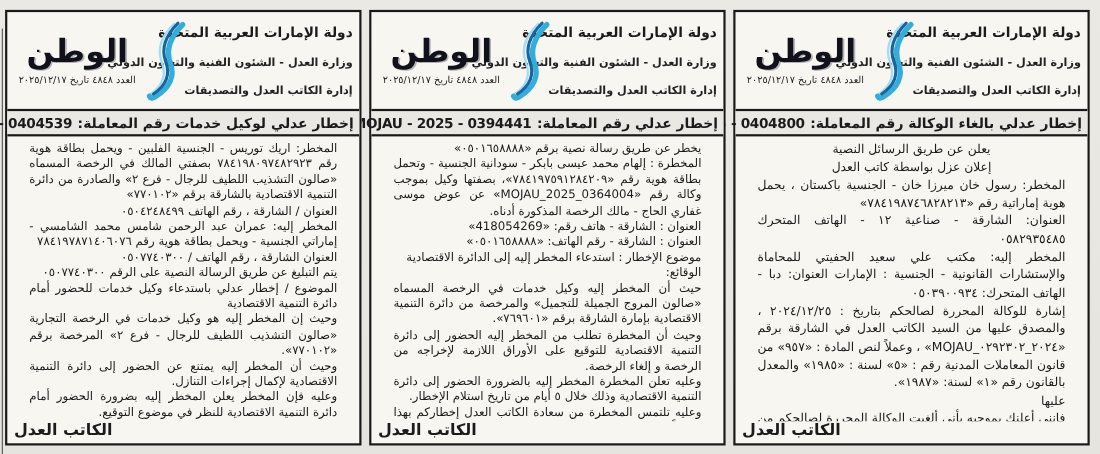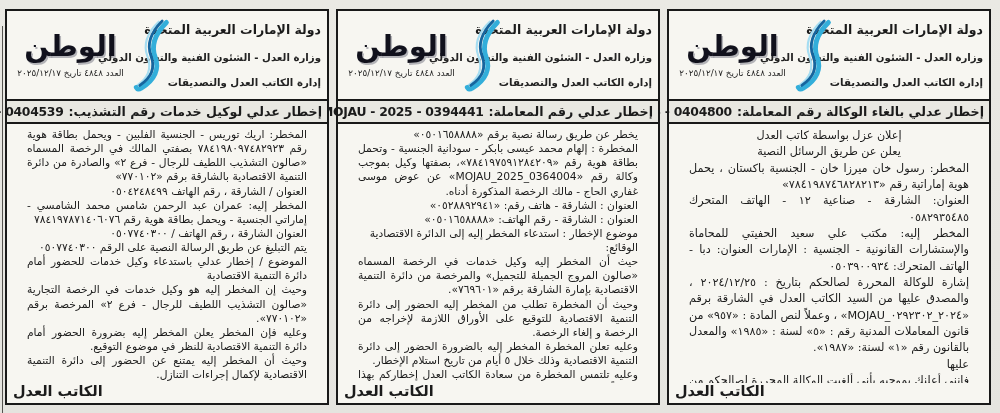--- a/index.html
+++ b/index.html
@@ -104,22 +104,22 @@
         <div class="brand">
           <div class="brand-name">الوطن</div>
           <div class="brand-issue">العدد ٤٨٤٨ تاريخ ٢٠٢٥/١٢/١٧</div>
         </div>
       </header>
       <div class="titlebar">
         <span>إخطار عدلي بالغاء الوكالة رقم المعاملة:</span>
         <span class="title-code" dir="ltr">MOJAU - 2025 - 0404800</span>
       </div>
       <div class="body">
+        <p class="center">يعلن عن طريق الرسائل النصية</p>
         <p class="center">إعلان عزل بواسطة كاتب العدل</p>
-        <p class="center">يعلن عن طريق الرسائل النصية</p>
         <p>المخطر: رسول خان ميرزا خان - الجنسية باكستان ، يحمل هوية إماراتية رقم «٧٨٤١٩٨٧٤٦٨٢٨٢١٣»</p>
         <p>العنوان: الشارقة - صناعية ١٢ - الهاتف المتحرك ٠٥٨٢٩٣٥٤٨٥</p>
         <p>المخطر إليه: مكتب علي سعيد الحفيتي للمحاماة والإستشارات القانونية - الجنسية : الإمارات العنوان: دبا - الهاتف المتحرك: ٠٥٠٣٩٠٠٩٣٤</p>
         <p>إشارة للوكالة المحررة لصالحكم بتاريخ : ٢٠٢٤/١٢/٢٥ ، والمصدق عليها من السيد الكاتب العدل في الشارقة برقم «⁦MOJAU_٢٠٢٤_٠٢٩٢٣٠٢⁩» ، وعملاً لنص المادة : «٩٥٧» من قانون المعاملات المدنية رقم : «٥» لسنة : «١٩٨٥» والمعدل بالقانون رقم «١» لسنة: «١٩٨٧».</p>
         <p>عليها</p>
         <p>فإنني أعلنك بموجبه بأني ألغيت الوكالة المحررة لصالحكم من يوم تسلمك هذا الإعلان.</p>
       </div>
       <footer class="notary">الكاتب العدل</footer>
     </section>
 
@@ -142,21 +142,21 @@
           <div class="brand-issue">العدد ٤٨٤٨ تاريخ ٢٠٢٥/١٢/١٧</div>
         </div>
       </header>
       <div class="titlebar">
         <span>إخطار عدلي رقم المعاملة:</span>
         <span class="title-code" dir="ltr">MOJAU - 2025 - 0394441</span>
       </div>
       <div class="body">
         <p>يخطر عن طريق رسالة نصية برقم «٠٥٠١٦٥٨٨٨٨»</p>
         <p>المخطرة : إلهام محمد عيسى بابكر - سودانية الجنسية - وتحمل بطاقة هوية رقم «٧٨٤١٩٧٥٩١٢٨٤٢٠٩»، بصفتها وكيل بموجب وكالة رقم «⁦MOJAU_2025_0364004⁩» عن عوض موسى غفاري الحاج - مالك الرخصة المذكورة أدناه.</p>
-        <p>العنوان : الشارقة - هاتف رقم: «٠٥٢٨٨٩٢٩٤١»</p>
+        <p>العنوان : الشارقة - هاتف رقم: «418054269»</p>
         <p>العنوان : الشارقة - رقم الهاتف: «٠٥٠١٦٥٨٨٨٨»</p>
         <p>موضوع الإخطار : استدعاء المخطر إليه إلى الدائرة الاقتصادية</p>
         <p>الوقائع:</p>
         <p>حيث أن المخطر إليه وكيل خدمات في الرخصة المسماه «صالون المروج الجميلة للتجميل» والمرخصة من دائرة التنمية الاقتصادية بإمارة الشارقة برقم «٧٦٩٦٠١».</p>
         <p>وحيث أن المخطرة تطلب من المخطر إليه الحضور إلى دائرة التنمية الاقتصادية للتوقيع على الأوراق اللازمة لإخراجه من الرخصة و إلغاء الرخصة.</p>
         <p>وعليه تعلن المخطرة المخطر إليه بالضرورة الحضور إلى دائرة التنمية الاقتصادية وذلك خلال ٥ أيام من تاريخ استلام الإخطار.</p>
         <p>وعليه تلتمس المخطرة من سعادة الكاتب العدل إخطاركم بهذا رسمياً.</p>
       </div>
       <footer class="notary">الكاتب العدل</footer>
     </section>
@@ -174,33 +174,33 @@
             <path d="M52 2 C34 20 30 36 36 52 C42 68 36 84 16 96 Q11 99 9 95" fill="none" stroke-width="7" stroke-linecap="round" stroke="#33aeda"></path>
             <path d="M46 0 C28 18 24 34 30 50 C36 66 32 80 14 92" fill="none" stroke-width="4" stroke-linecap="round" stroke="#16659e"></path>
           </svg>
         </div>
         <div class="brand">
           <div class="brand-name">الوطن</div>
           <div class="brand-issue">العدد ٤٨٤٨ تاريخ ٢٠٢٥/١٢/١٧</div>
         </div>
       </header>
       <div class="titlebar">
-        <span>إخطار عدلي لوكيل خدمات رقم التشذيب:</span>
+        <span>إخطار عدلي لوكيل خدمات رقم المعاملة:</span>
         <span class="title-code" dir="ltr">MOJAU - 2025 - 0404539</span>
       </div>
       <div class="body">
         <p>المخطر: اريك توريس - الجنسية الفلبين - ويحمل بطاقة هوية رقم ٧٨٤١٩٨٠٩٧٤٨٢٩٢٣ بصفتي المالك في الرخصة المسماه «صالون التشذيب اللطيف للرجال - فرع ٢» والصادرة من دائرة التنمية الاقتصادية بالشارقة برقم «٧٧٠١٠٢»</p>
         <p>العنوان / الشارقة ، رقم الهاتف ٠٥٠٤٢٤٨٤٩٩</p>
         <p>المخطر إليه: عمران عبد الرحمن شامس محمد الشامسي - إماراتي الجنسية - ويحمل بطاقة هوية رقم ٧٨٤١٩٧٨٧١٤٠٦٠٧٦</p>
         <p>العنوان الشارقة ، رقم الهاتف / ٠٥٠٧٧٤٠٣٠٠</p>
         <p>يتم التبليغ عن طريق الرسالة النصية على الرقم ٠٥٠٧٧٤٠٣٠٠</p>
         <p>الموضوع / إخطار عدلي باستدعاء وكيل خدمات للحضور أمام دائرة التنمية الاقتصادية</p>
         <p>وحيث إن المخطر إليه هو وكيل خدمات في الرخصة التجارية «صالون التشذيب اللطيف للرجال - فرع ٢» المرخصة برقم «٧٧٠١٠٢».</p>
+        <p>وحيث أن المخطر إليه يمتنع عن الحضور إلى دائرة التنمية الاقتصادية لإكمال إجراءات التنازل.</p>
         <p>وعليه فإن المخطر يعلن المخطر إليه بضرورة الحضور أمام دائرة التنمية الاقتصادية للنظر في موضوع التوقيع.</p>
-        <p>وحيث أن المخطر إليه يمتنع عن الحضور إلى دائرة التنمية الاقتصادية لإكمال إجراءات التنازل.</p>
         <p>وعليه يلتمس المخطر من سعادة الكاتب العدل بالشارقة إخطاركم بهذا رسمياً.</p>
 
       </div>
       <footer class="notary">الكاتب العدل</footer>
     </section>
 
   </div>
 </div>
 
 </body></html>

